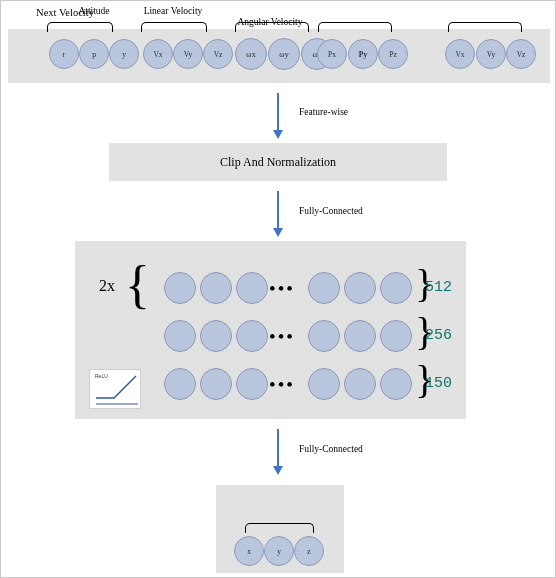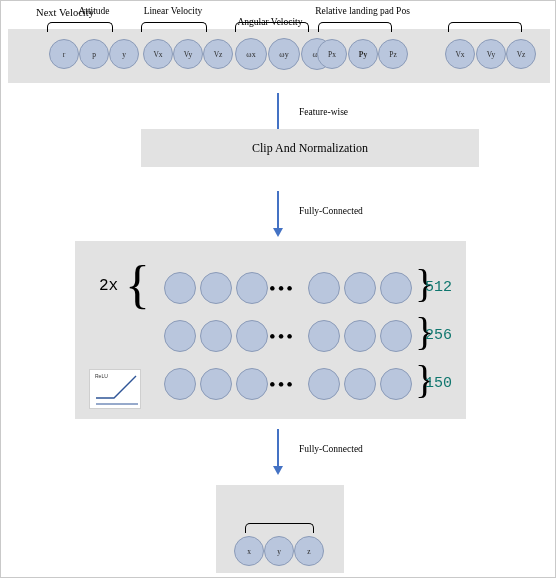--- a/index.html
+++ b/index.html
@@ -87,27 +87,26 @@
   }
   .arrow-label {
     position: absolute;
     font-size: 9.5px;
     color: #000;
     white-space: nowrap;
   }
 
   
   #clip-panel {
-    left: 108px; top: 128px;
+    left: 108px; top: 142px;
     width: 338px; height: 38px;
     display: flex;
     align-items: center;
     justify-content: center;
     font-size: 12px;
-    margin-left: 32px;
   }
 
   
   #hidden-panel {
     left: 74px; top: 240px;
     width: 391px; height: 178px;
   }
   .dots {
     position: absolute;
     font-size: 19px;
@@ -124,21 +123,21 @@
   }
   .size-label {
     position: absolute;
     font-family: "Liberation Mono", monospace;
     font-size: 15px;
     color: #0f766e;
   }
   #two-x {
     position: absolute;
     left: 98px; top: 276px;
-    font-family: Liberation Mono, monospace;
+    font-family: Liberation Serif, serif;
     font-size: 16px;
     color: #000;
   }
   #brace-left-2x {
     position: absolute;
     left: 124px; top: 258px;
     font-size: 52px;
     font-family: "Liberation Serif", serif;
     color: #000;
     line-height: 1;
@@ -201,21 +200,20 @@
   <div class="node" style="left:142px; top:38px;">Vx</div>
   <div class="node" style="left:172px; top:38px;">Vy</div>
   <div class="node" style="left:202px; top:38px;">Vz</div>
 
   <div class="group-label" style="left:206px; top:16px; width:126px;">Angular Velocity</div>
   <div class="brace-top" style="left:234px; top:21px; width:72px;"></div>
   <div class="node big" style="left:234px; top:37px;">ωx</div>
   <div class="node big" style="left:267px; top:37px;">ωy</div>
   <div class="node big" style="left:300px; top:37px;">ωz</div>
 
-  <div class="group-label" style="left:294px; top:5px; width:135px;">Relative landing pad Pos</div>
   <div class="brace-top" style="left:317px; top:21px; width:72px;"></div>
   <div class="node" style="left:316px; top:38px;">Px</div>
   <div class="node" style="left:347px; top:38px;font-weight:bold;">Py</div>
   <div class="node" style="left:377px; top:38px;">Pz</div>
 
   <div class="brace-top" style="left:447px; top:21px; width:72px;"></div>
   <div class="node" style="left:444px; top:38px;">Vx</div>
   <div class="node" style="left:475px; top:38px;">Vy</div>
   <div class="node" style="left:505px; top:38px;">Vz</div>
 

